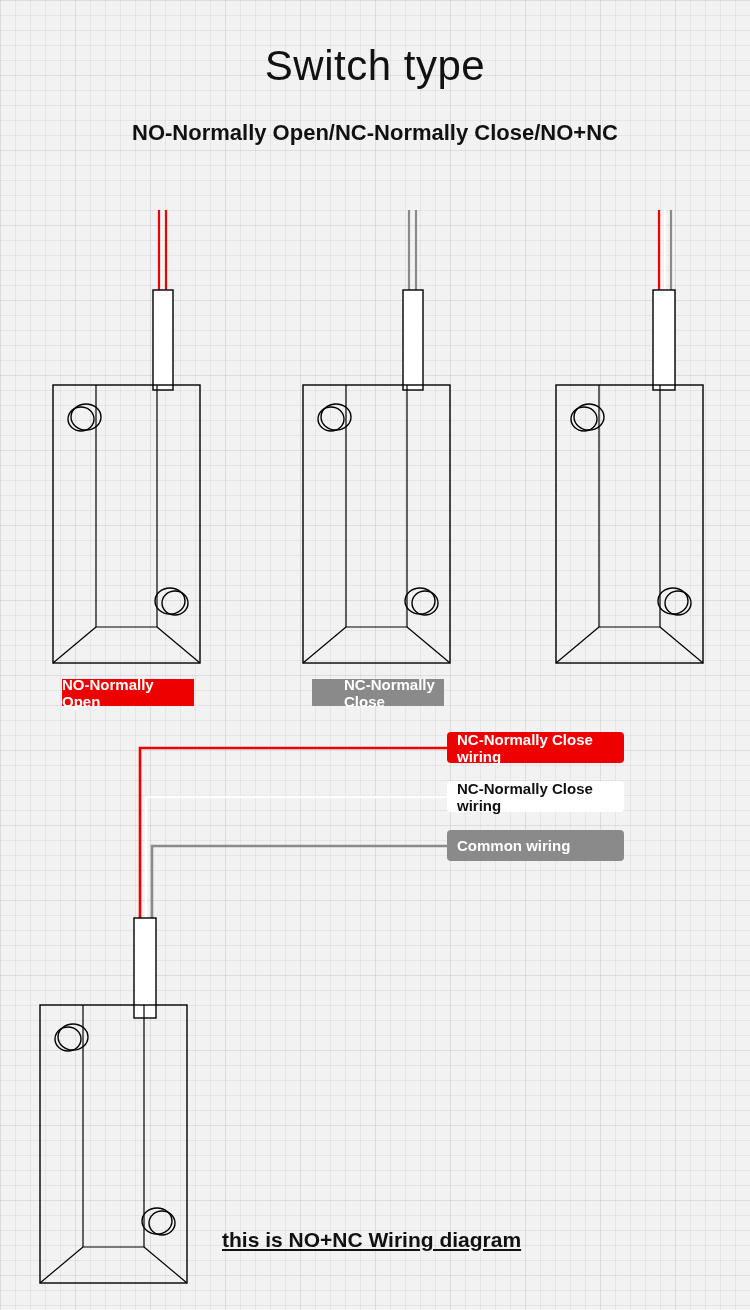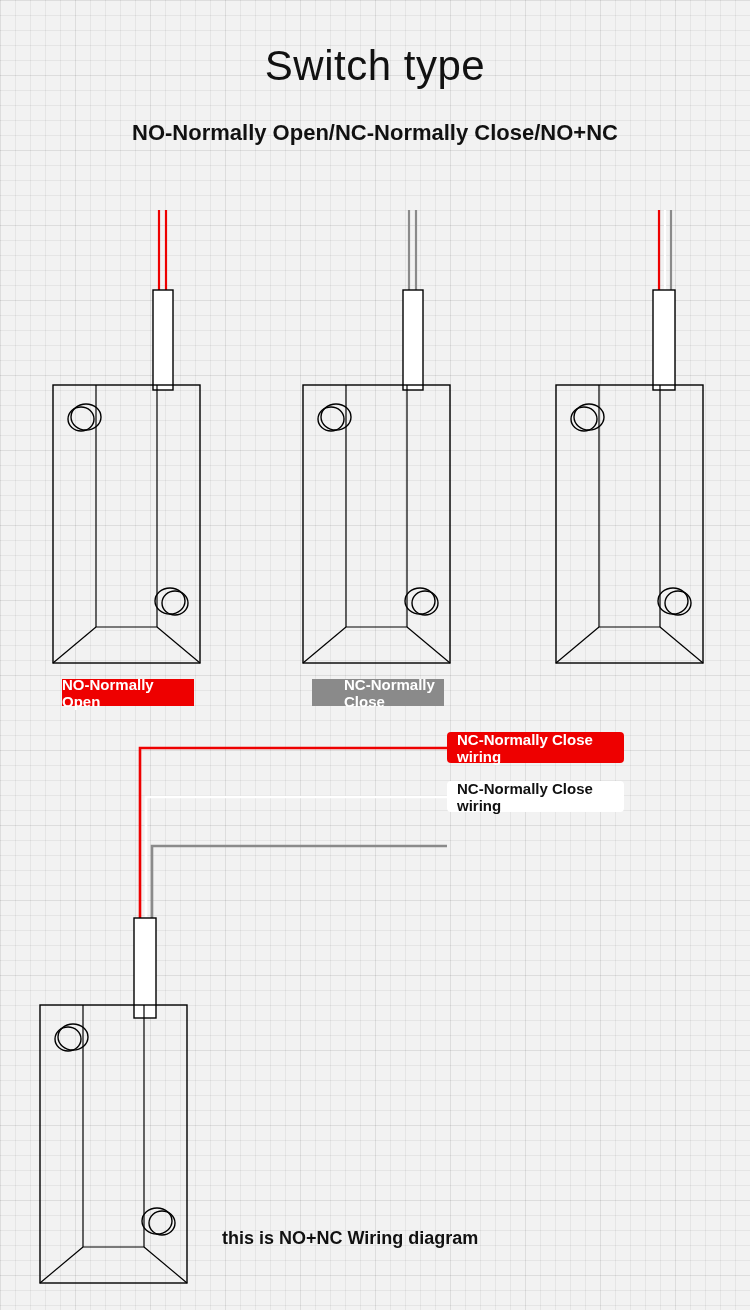--- a/index.html
+++ b/index.html
@@ -124,24 +124,25 @@
     left: 447px;
     top: 830px;
     width: 177px;
     background: #8a8a8a;
     color: #ffffff;
   }
   .caption {
     position: absolute;
     left: 222px;
     top: 1228px;
-    font-size: 18px;
+    font-size: 21px;
     font-weight: bold;
     color: #111;
     z-index: 3;
+    text-decoration: underline;
   }
 </style>
 </head>
 <body>
 
 <div id="page">
 
   <div class="title">Switch type</div>
   <div class="subtitle">NO-Normally Open/NC-Normally Close/NO+NC</div>
 
@@ -222,16 +223,17 @@
       <ellipse cx="157" cy="1221" rx="15" ry="13" fill="none" stroke="#000000" stroke-width="1.4"></ellipse>
       <ellipse cx="162" cy="1223" rx="13" ry="12" fill="none" stroke="#000000" stroke-width="1.4"></ellipse>
     </g>
   </svg>
 
   <div class="tag tag-no">NO-Normally Open</div>
   <div class="tag tag-nc">NC-Normally Close</div>
 
   <div class="wire-label wl-red">NC-Normally Close wiring</div>
   <div class="wire-label wl-white">NC-Normally Close wiring</div>
+  <div class="wire-label wl-gray">Common wiring</div>
 
   <div class="caption">this is NO+NC Wiring diagram</div>
 
 </div>
 
 </body></html>

